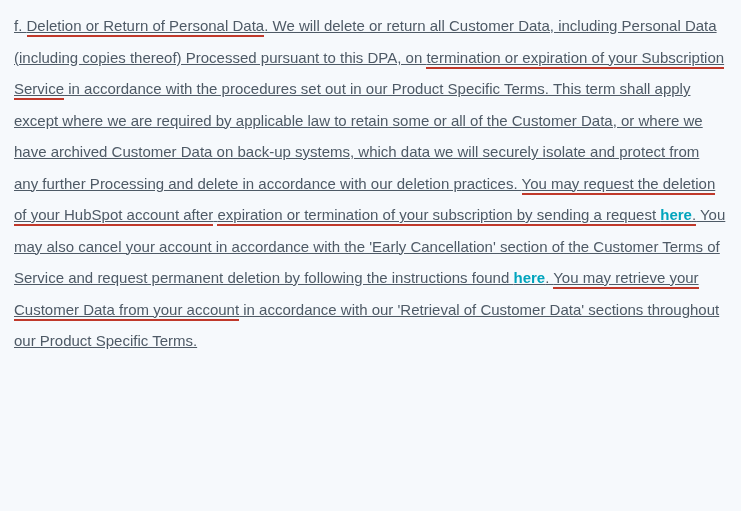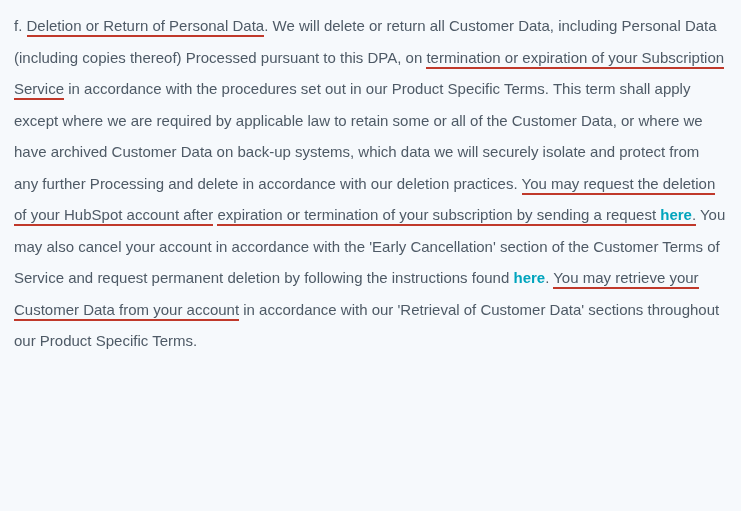--- a/index.html
+++ b/index.html
@@ -8,20 +8,21 @@
     background: #f6f9fc;
     font-family: "Segoe UI", "Helvetica Neue", Arial, sans-serif;
     font-size: 15px;
     line-height: 2.1;
     color: #4e5a66;
     width: 741px;
     box-sizing: border-box;
   }
   .paragraph {
     word-wrap: break-word;
+    text-decoration: underline;
   }
   .underline {
     border-bottom: 2px solid #c0392b;
     padding-bottom: 1px;
   }
   .link {
     color: #00a4bd;
     font-weight: 600;
   }
   .runin {

